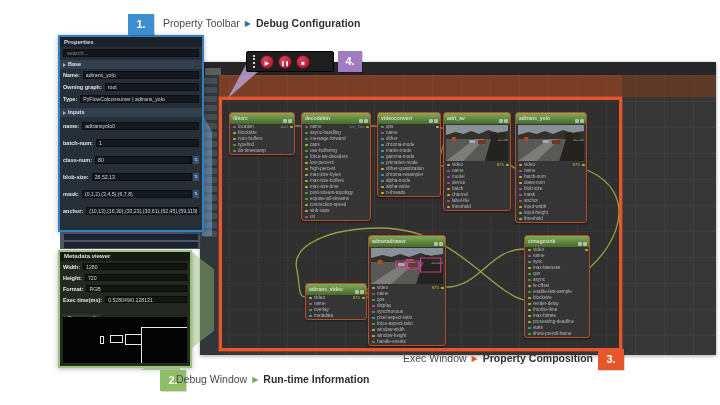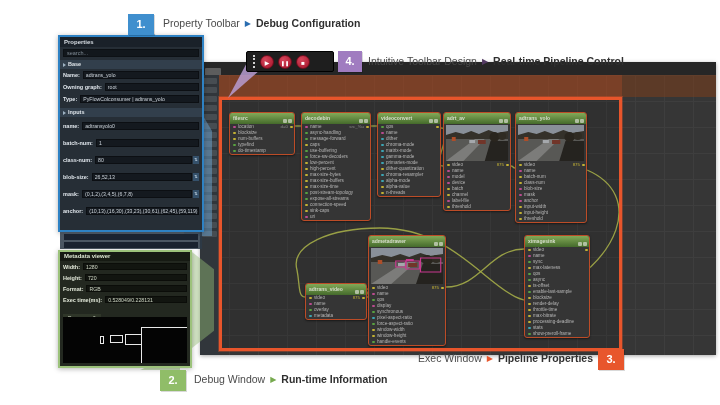--- a/index.html
+++ b/index.html
@@ -379,27 +379,24 @@
       <div class="tbtn pause">❚❚</div>
       <div class="tbtn">■</div>
     </div>
 
   <div class="numbox" style="left:128px;top:14px;background:#3f8fce;">1.</div>
   <div class="clabel" style="left:163px;top:17px;">
     <span>Property Toolbar</span><span class="arr" style="color:#2a6db0;">▶</span><span class="post">Debug Configuration</span>
   </div>
 
   <div class="numbox" style="left:160px;top:370px;background:#90bd68;">2.</div>
-  <div class="clabel" style="left:194px;top:373px;">
+  <div class="clabel" style="left:176px;top:373px;">
     <span>Debug Window</span><span class="arr" style="color:#76a94e;">▶</span><span class="post">Run-time Information</span>
   </div>
 
   <div class="numbox" style="left:598px;top:349px;background:#e8562c;">3.</div>
   <div class="clabel" style="left:395px;top:352px;width:198px;text-align:right;">
-    <span>Exec Window</span><span class="arr" style="color:#e8562c;">▶</span><span class="post">Pipeline Properties</span>
+    <span>Exec Window</span><span class="arr" style="color:#e8562c;">▶</span><span class="post">Property Composition</span>
   </div>
 
   <div class="numbox" style="left:338px;top:51px;width:24px;background:#a07cc0;">4.</div>
-  <div class="clabel" style="left:368px;top:55px;">
-    <span>Intuitive Toolbar Design</span><span class="arr" style="color:#533a63;">▶</span><span class="post">Real-time Pipeline Control</span>
-  </div>
 
 </div>
 
 </body></html>

